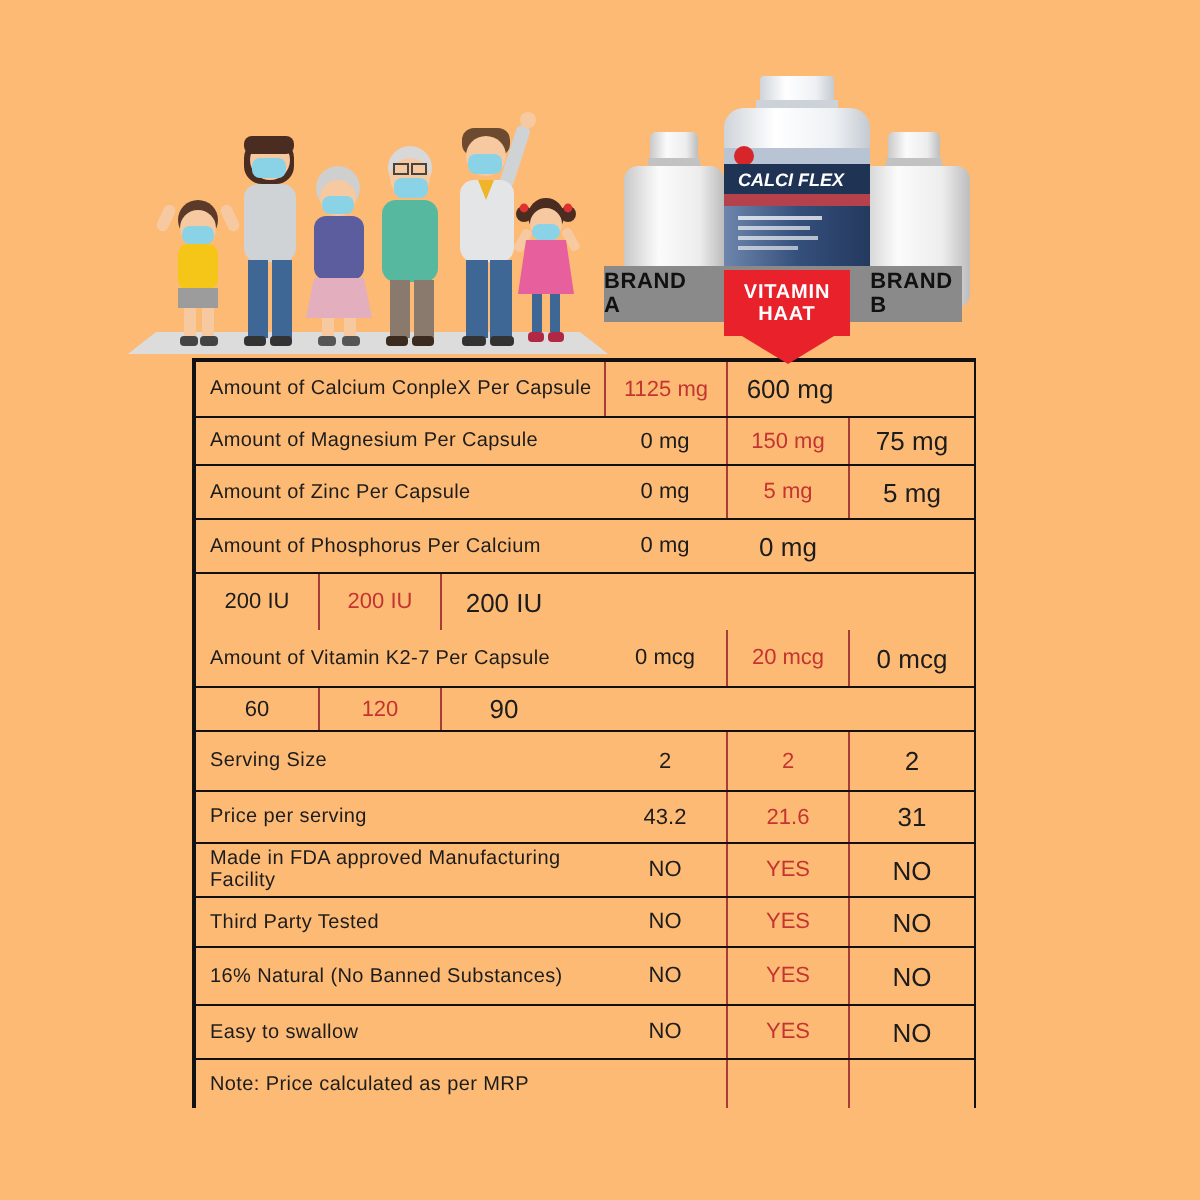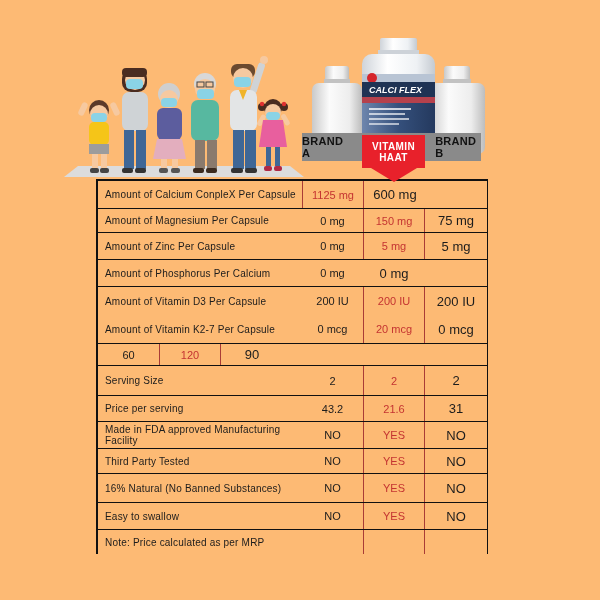--- a/index.html
+++ b/index.html
@@ -234,21 +234,20 @@
       <div class="cell cb">5 mg</div>
     </div>
 
     <div class="row" style="height:27px">
       <div class="cell cl">Amount of Phosphorus Per Calcium</div>
       <div class="cell ca">0 mg</div>
       <div class="cell cb">0 mg</div>
     </div>
 
     <div class="row nb" style="height:28px">
-      <div class="cell cl">Amount of Vitamin D3 Per Capsule</div>
       <div class="cell ca">200 IU</div>
       <div class="cell cv">200 IU</div>
       <div class="cell cb">200 IU</div>
     </div>
 
     <div class="row" style="height:29px">
       <div class="cell cl">Amount of Vitamin K2-7 Per Capsule</div>
       <div class="cell ca">0 mcg</div>
       <div class="cell cv">20 mcg</div>
       <div class="cell cb">0 mcg</div>

